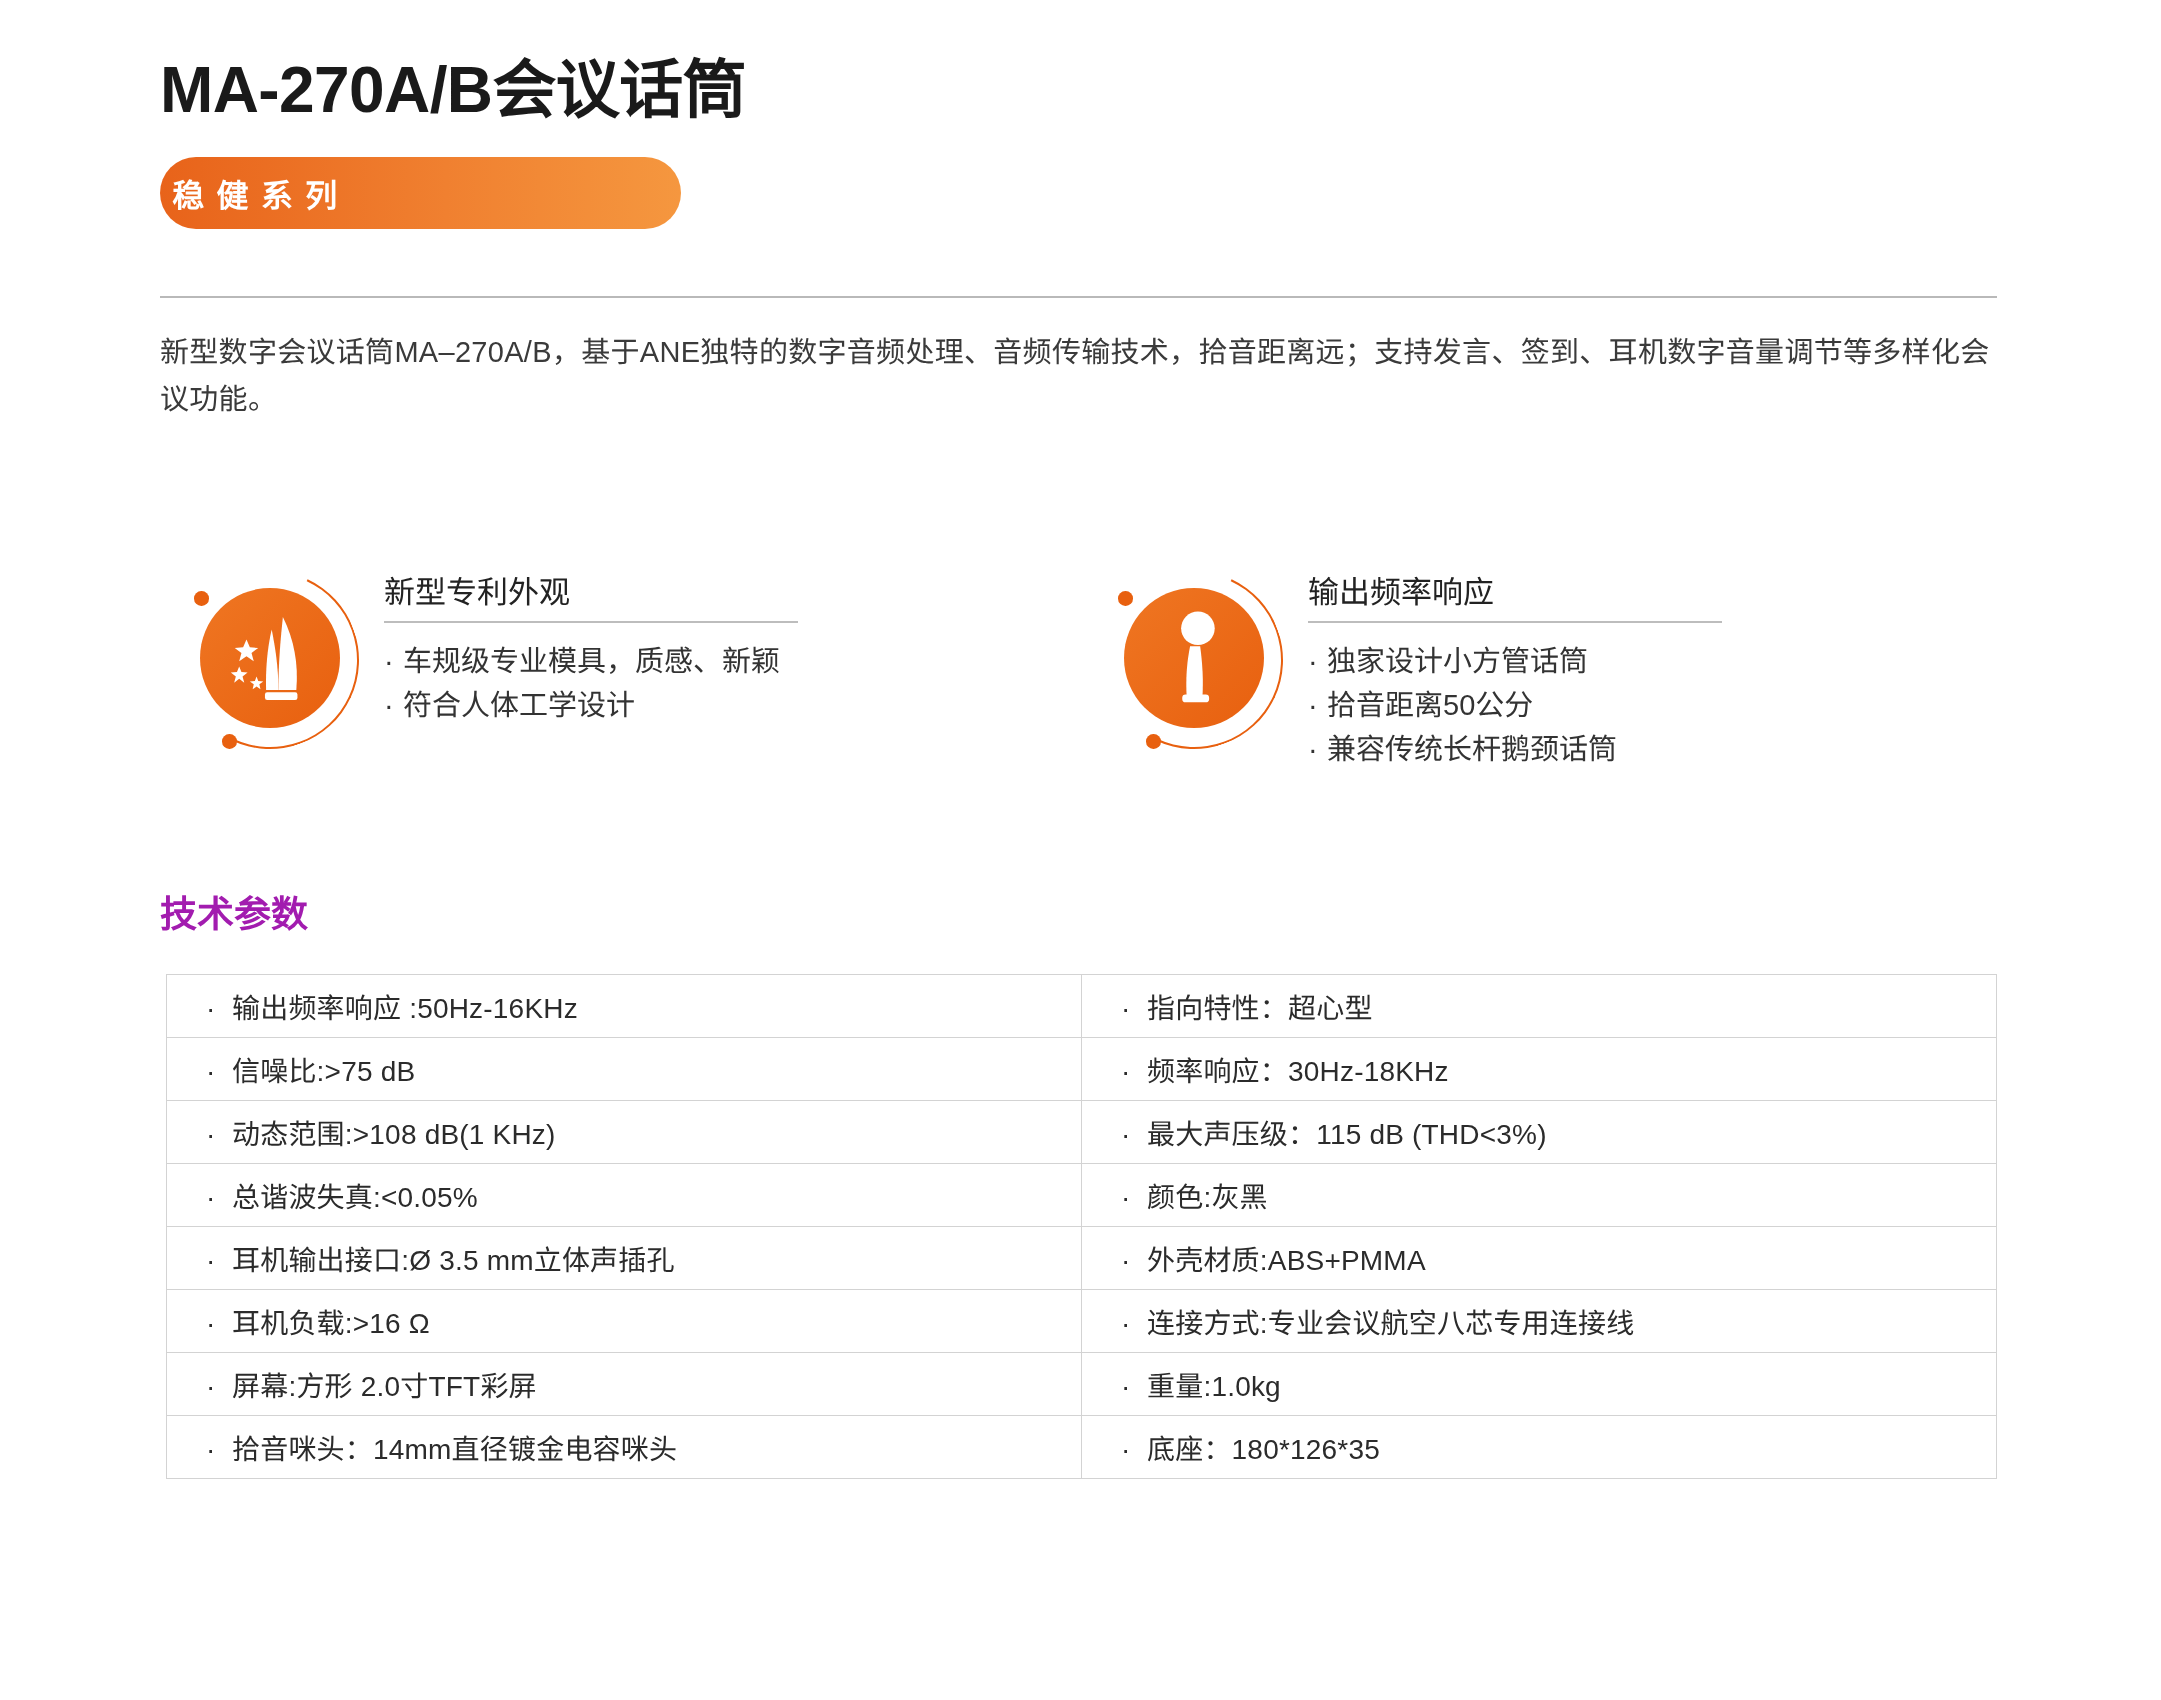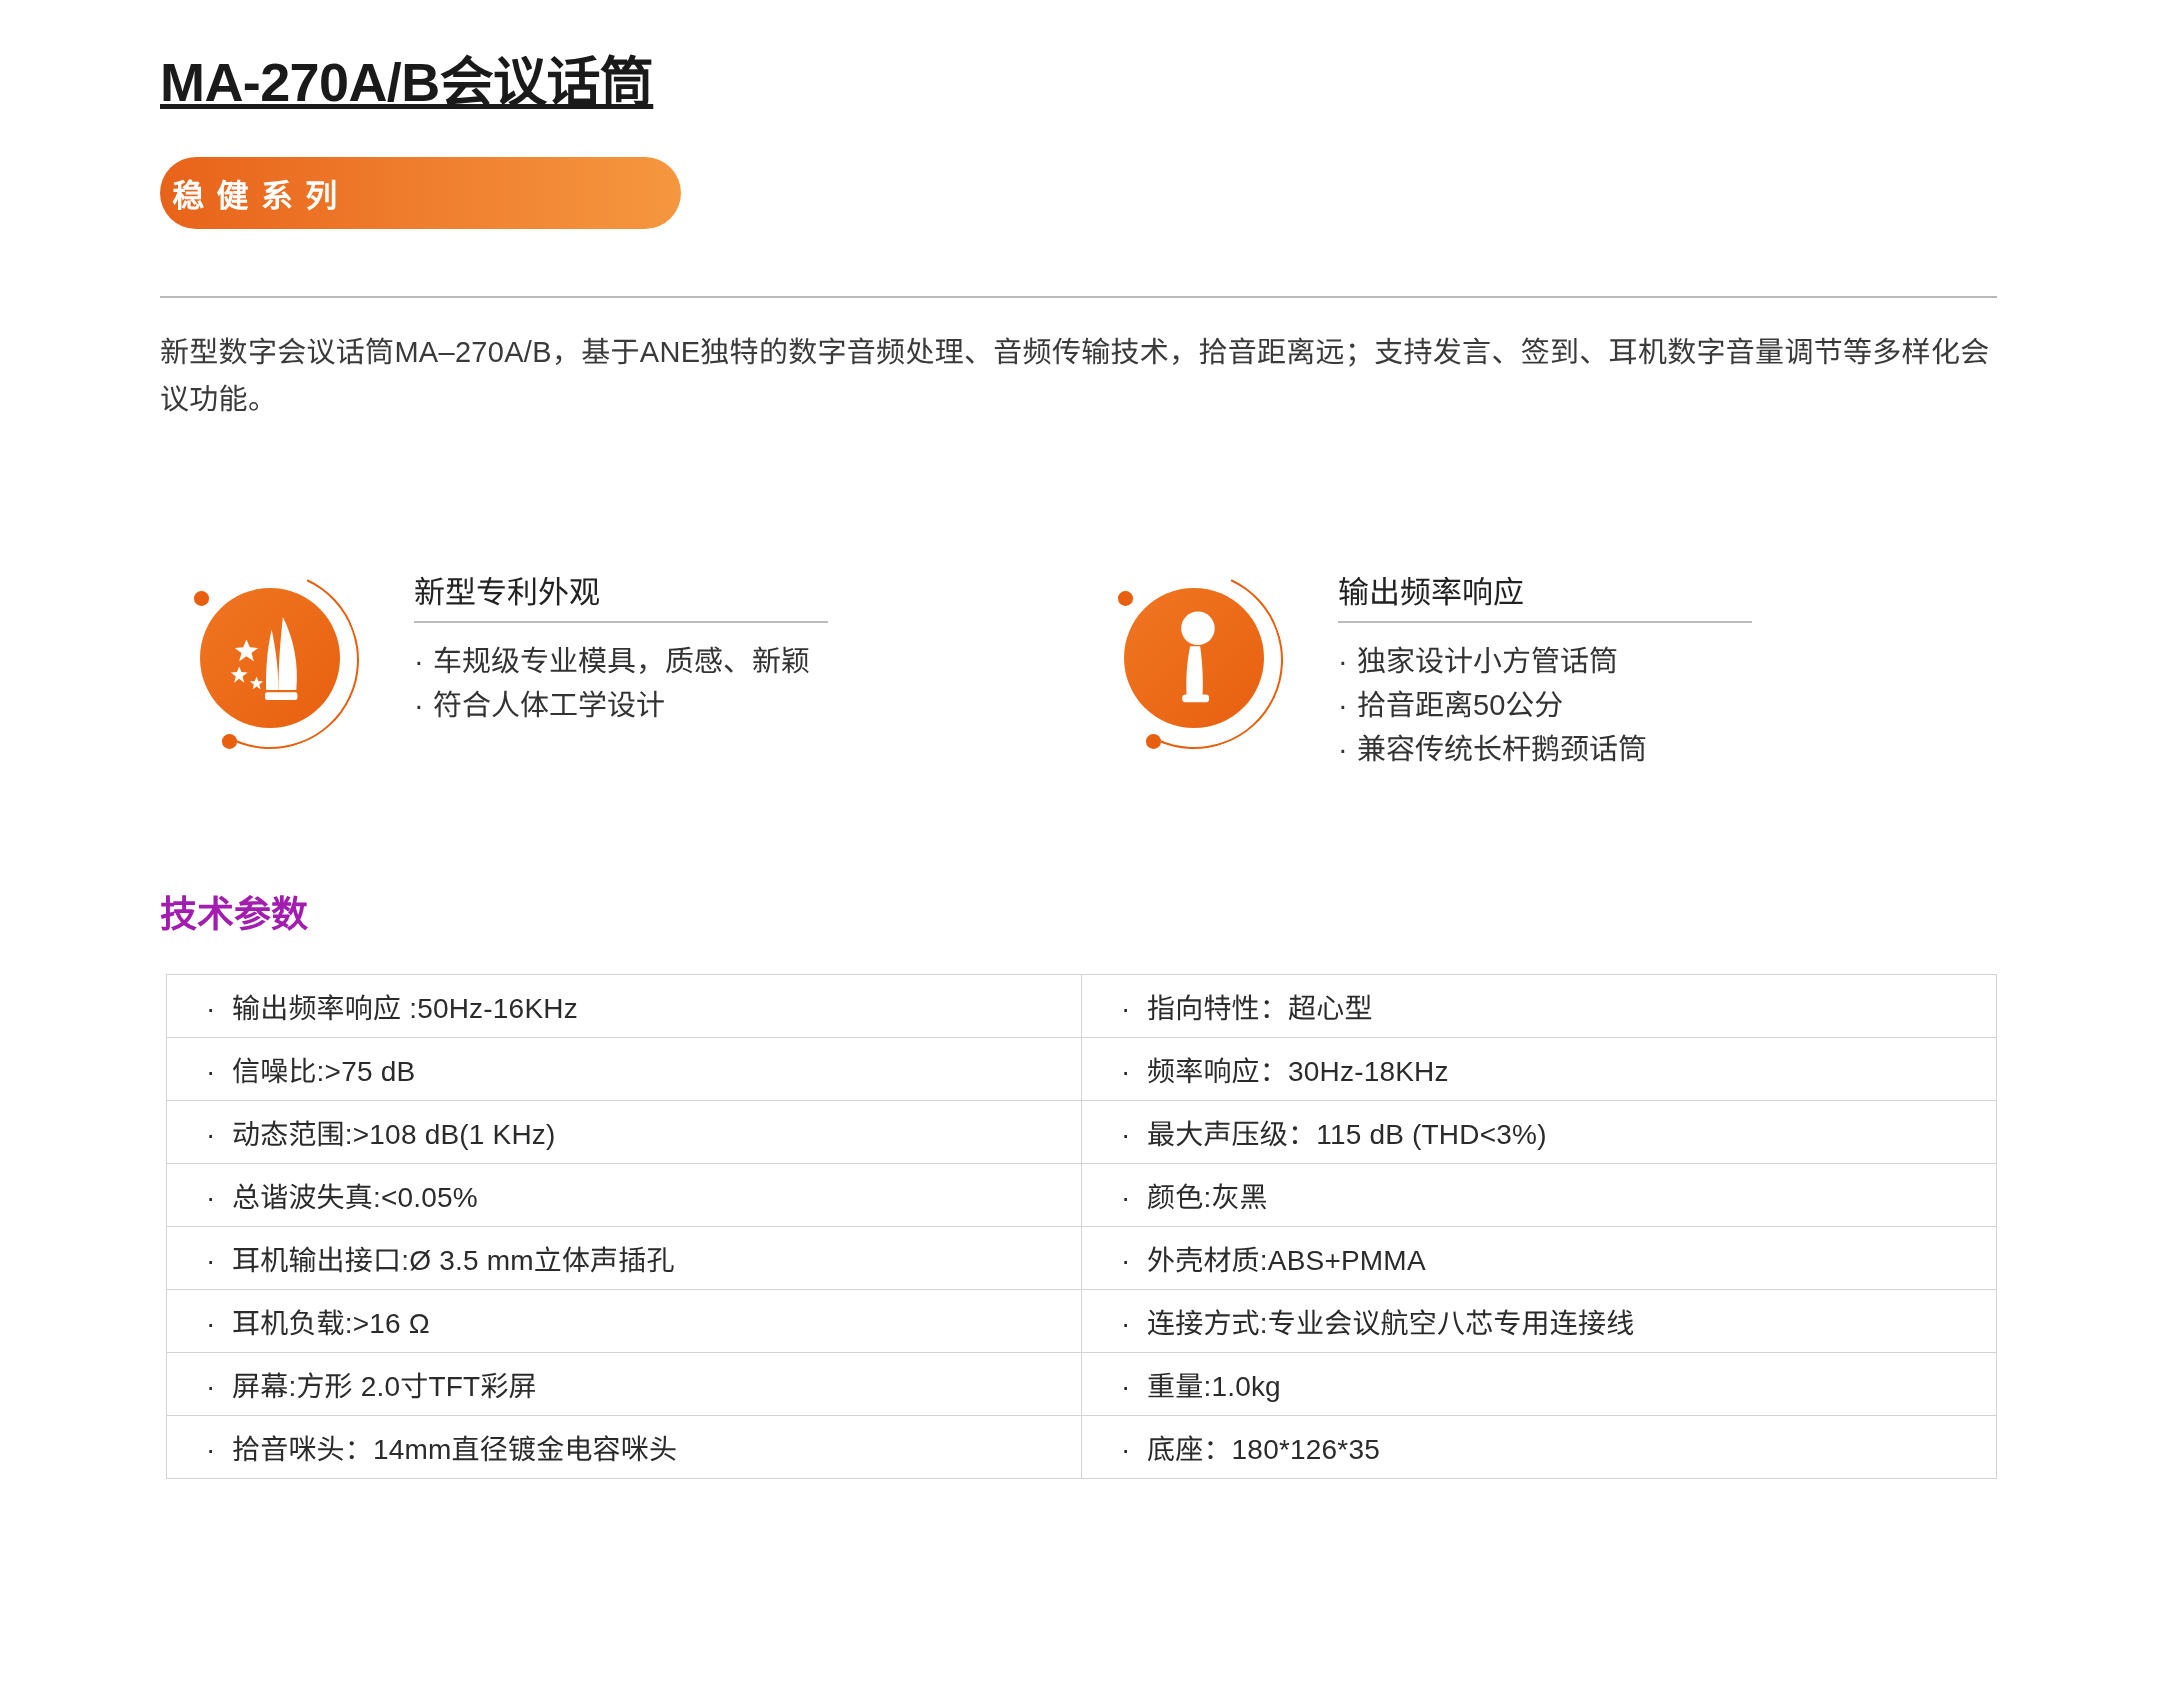--- a/index.html
+++ b/index.html
@@ -21,26 +21,25 @@
     height: 1701px;
     box-sizing: border-box;
     padding: 0;
   }
 
   
   .title {
     position: absolute;
     left: 160px;
     top: 38px;
-    font-size: 54px;
+    font-size: 64px;
     font-weight: bold;
     letter-spacing: -0.6px;
     color: #1a1a1a;
     white-space: nowrap;
-    text-decoration: underline;
   }
 
   
   .series-pill {
     position: absolute;
     left: 160px;
     top: 157px;
     width: 521px;
     height: 72px;
     border-radius: 36px;
@@ -78,21 +77,20 @@
     color: #3a3a3a;
     letter-spacing: 0.3px;
   }
 
   
   .feature {
     position: absolute;
     top: 566px;
     display: flex;
     align-items: flex-start;
-    gap: 30px;
   }
   .feature.f1 { left: 174px; }
   .feature.f2 { left: 1098px; }
 
   .feature-icon {
     position: relative;
     width: 190px;
     height: 190px;
     flex: 0 0 190px;
   }

